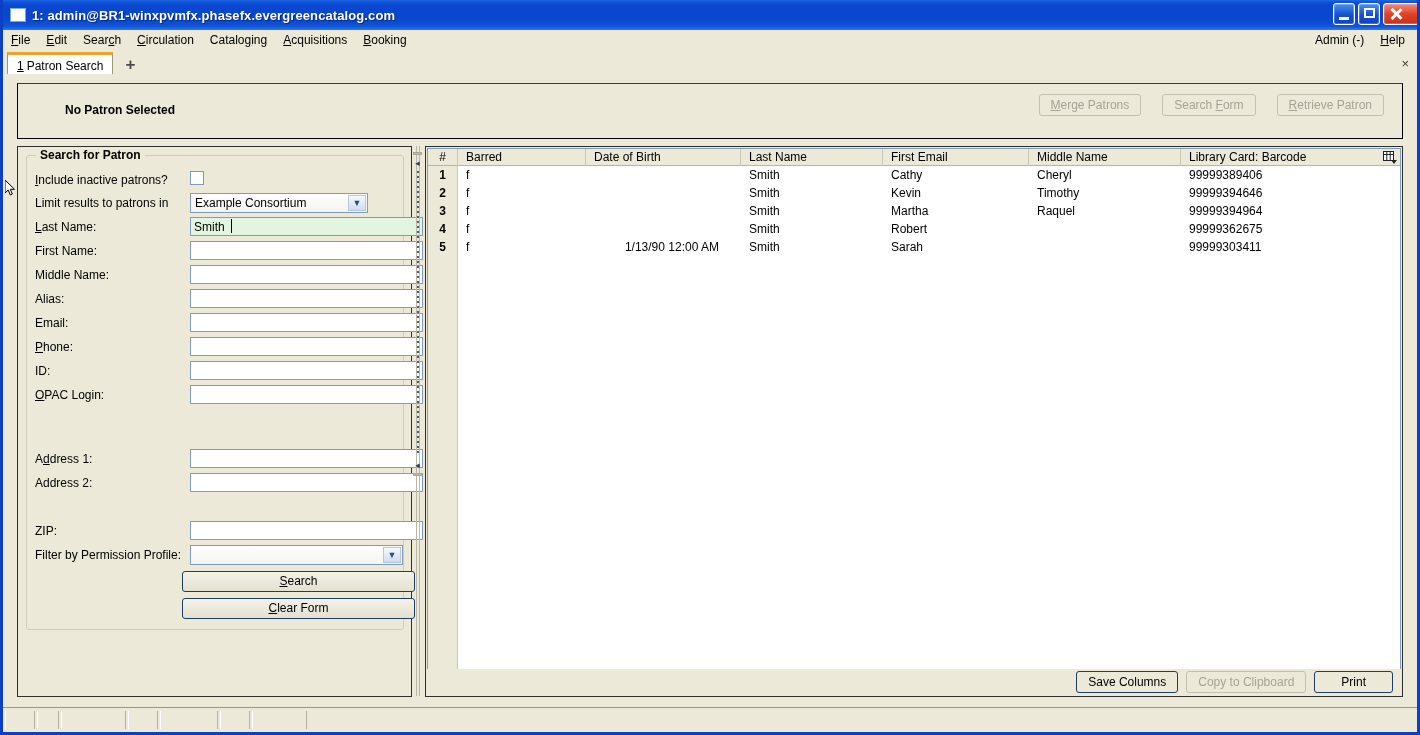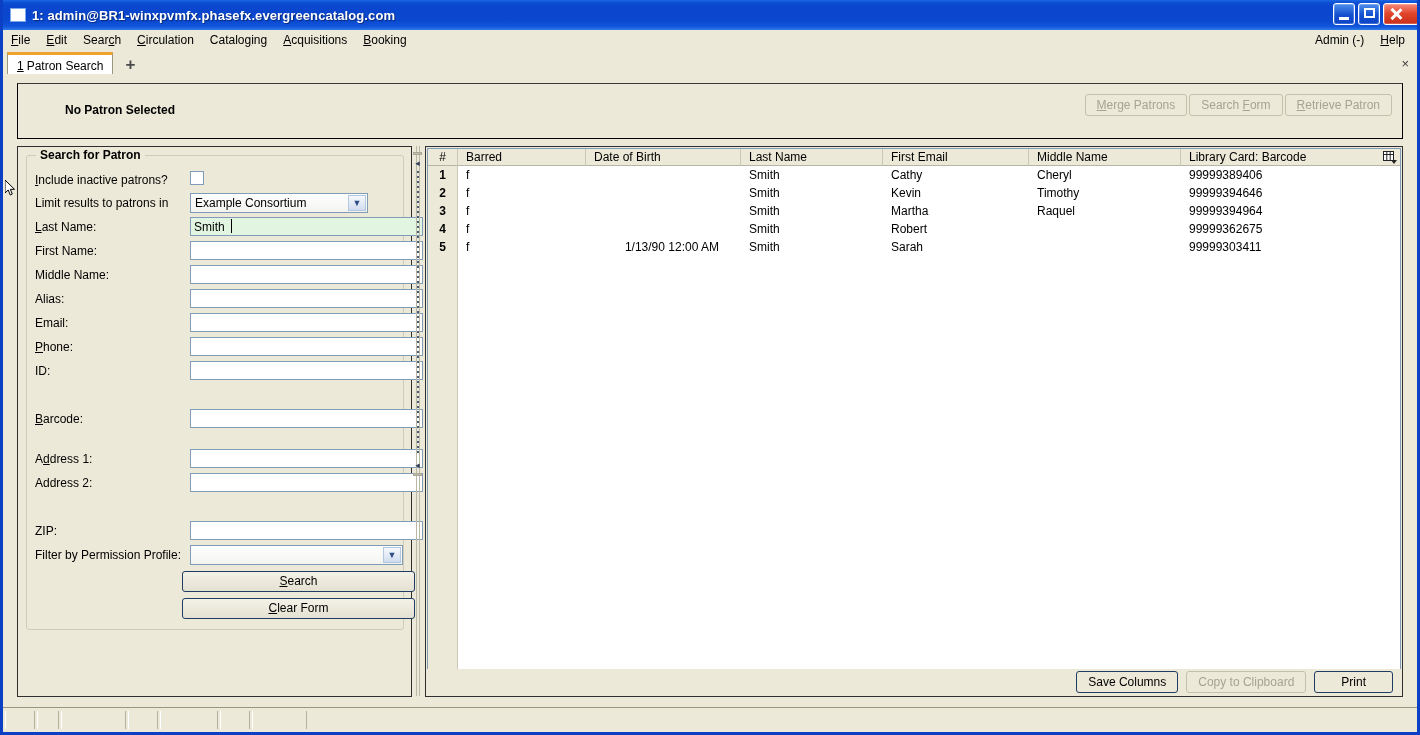--- a/index.html
+++ b/index.html
@@ -127,21 +127,21 @@
     background: #ece9d8;
     border: 1px solid #000;
     border-top-color: #3a3a3a;
     box-sizing: border-box;
   }
   .patron-strip .label {
     position: absolute; left: 19px; top: 19px;
     font-weight: bold; font-size: 12px; margin-left: 28px;
   }
   .strip-buttons {
-    position: absolute; right: 10px; top: 10px; display: flex; gap: 2px; justify-content: center;
+    position: absolute; right: 18px; top: 10px; display: flex; gap: 21px; justify-content: center;
   }
   .btn {
     font-family: "Liberation Sans", sans-serif;
     font-size: 12px;
     background: #ece9d8;
     border: 1px solid #8d8a74;
     border-radius: 3px;
     padding: 3px 11px;
     box-sizing: border-box;
     cursor: default;
@@ -447,25 +447,25 @@
         <div class="form-row" style="top:181px">
           <div class="lbl"><u>P</u>hone:</div>
           <input class="inp" value="" style="">
         </div>
 
         <div class="form-row" style="top:205px">
           <div class="lbl">ID:</div>
           <input class="inp" value="" style="">
         </div>
 
-
-        <div class="form-row" style="top:253px">
-          <div class="lbl"><u>B</u>arcode:</div>
-          <input class="inp" value="" style="">
-        </div>
+        <div class="form-row" style="top:229px">
+          <div class="lbl"><u>O</u>PAC Login:</div>
+          <input class="inp" value="" style="">
+        </div>
+
 
         <div class="form-row" style="top:293px">
           <div class="lbl">A<u>d</u>dress 1:</div>
           <input class="inp" value="" style="">
         </div>
 
         <div class="form-row" style="top:317px">
           <div class="lbl">Address 2:</div>
           <input class="inp" value="" style="">
         </div>

